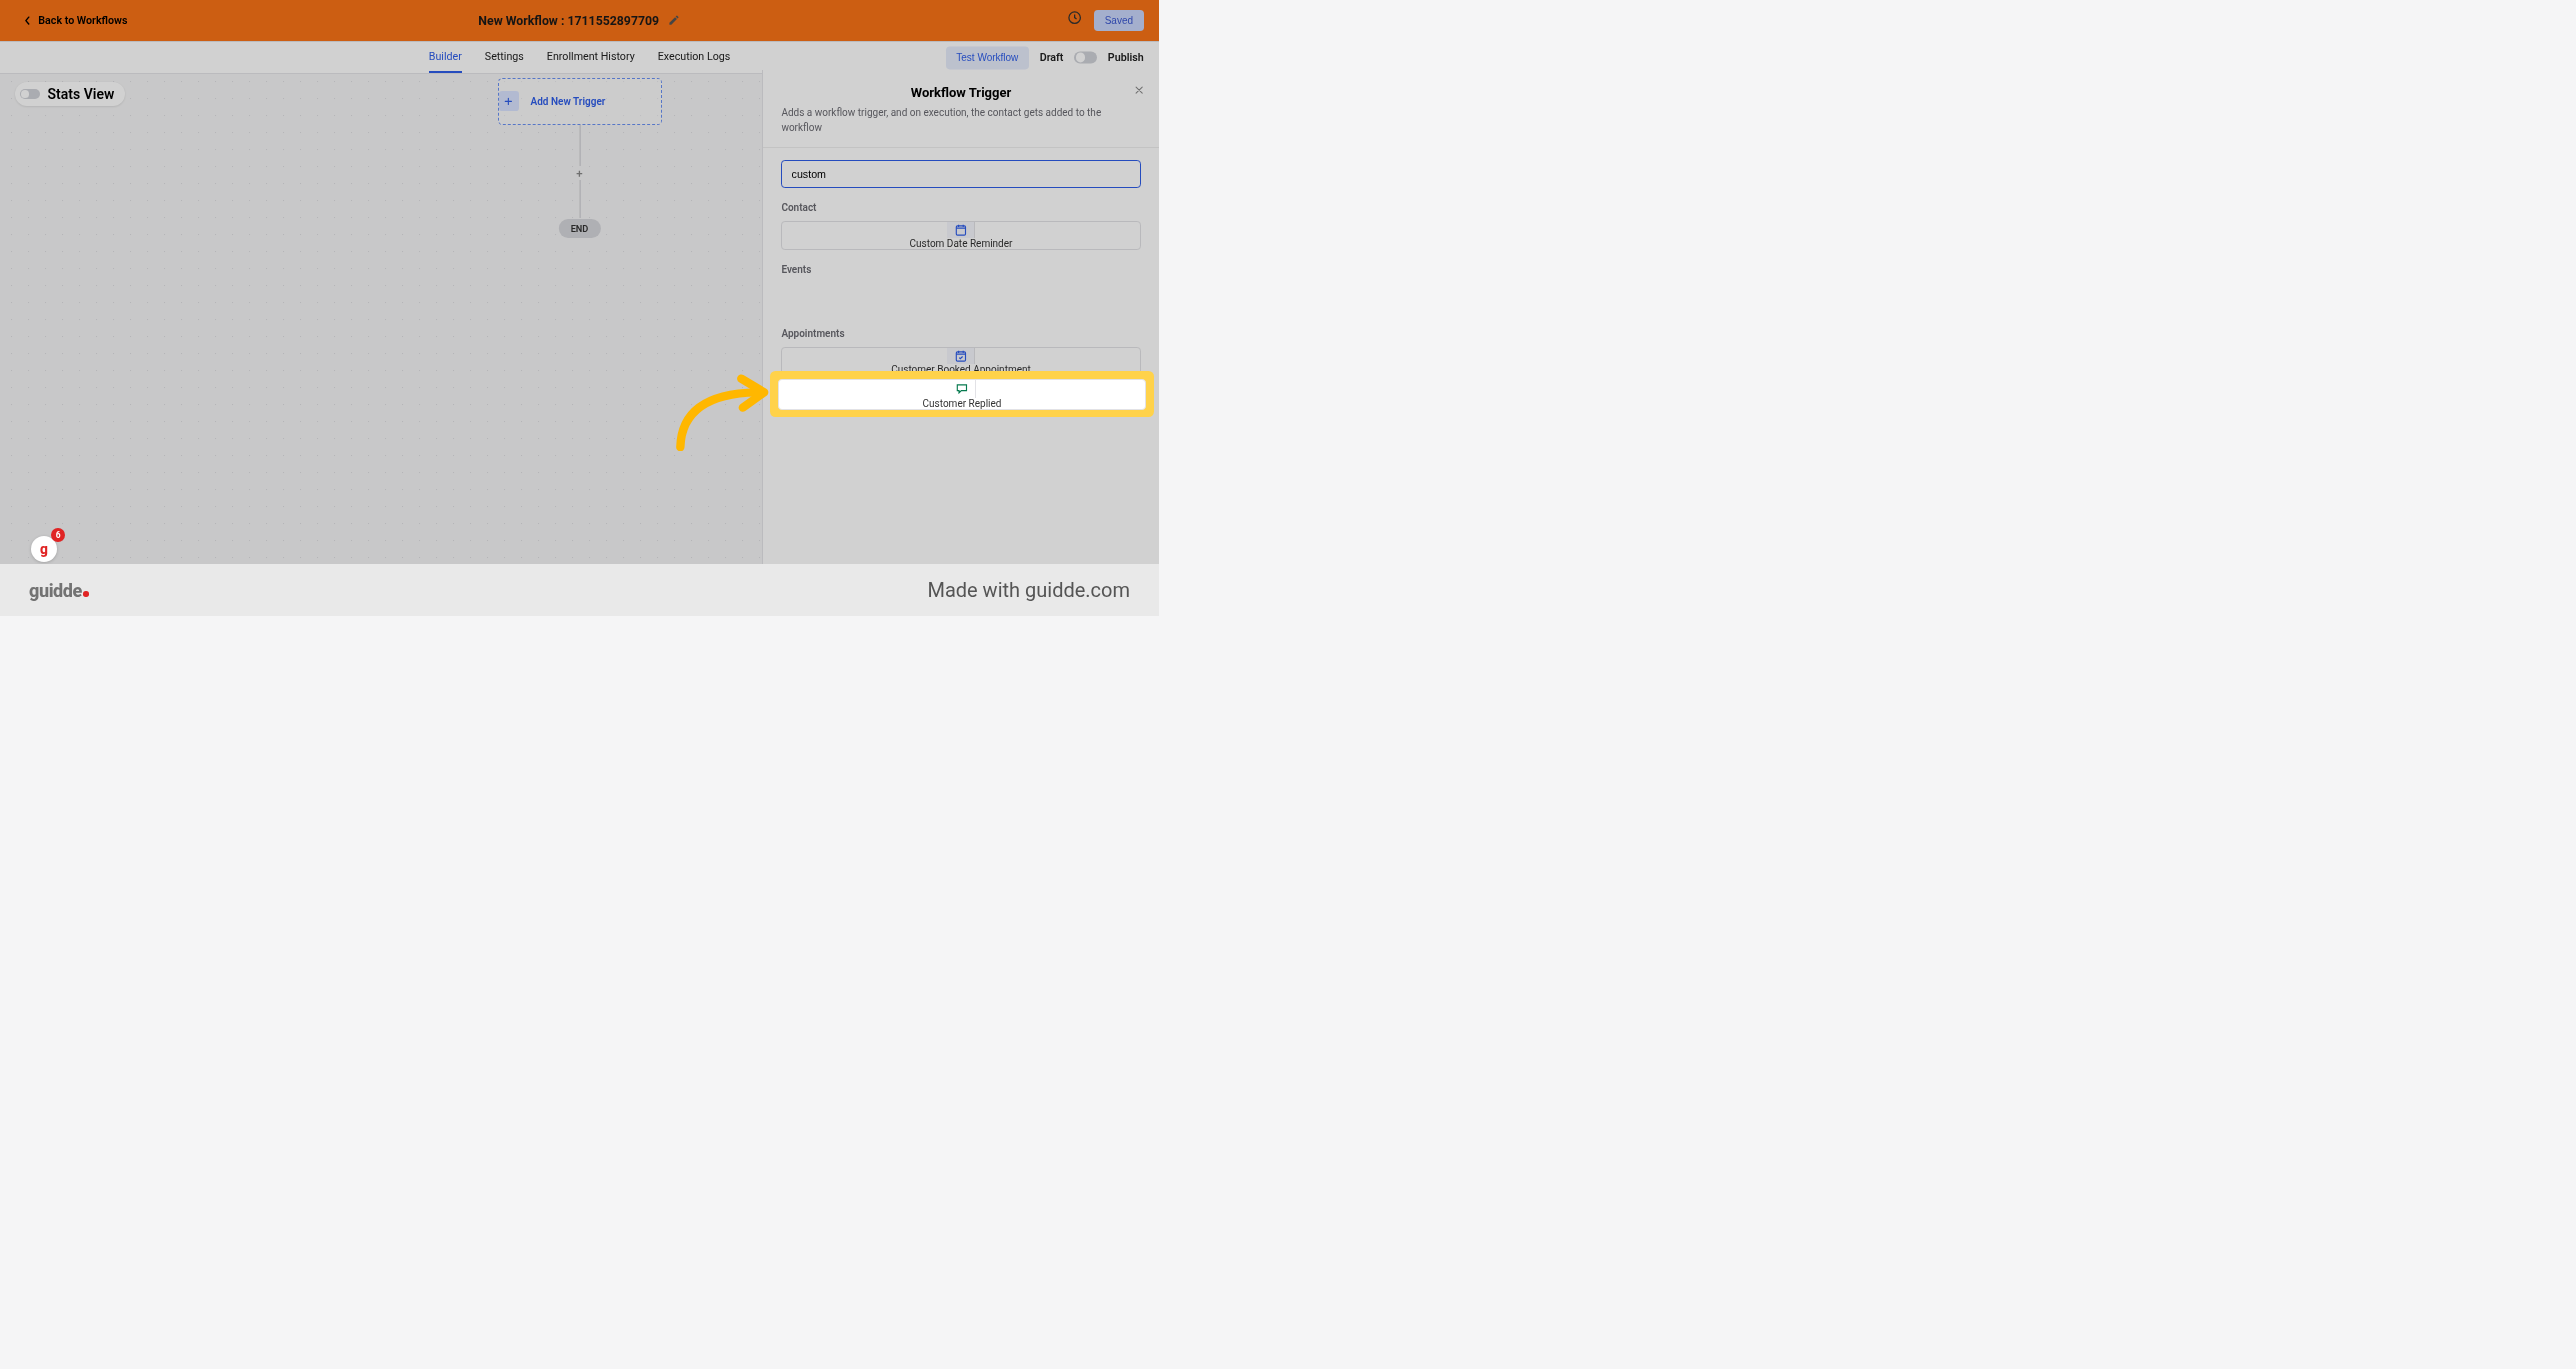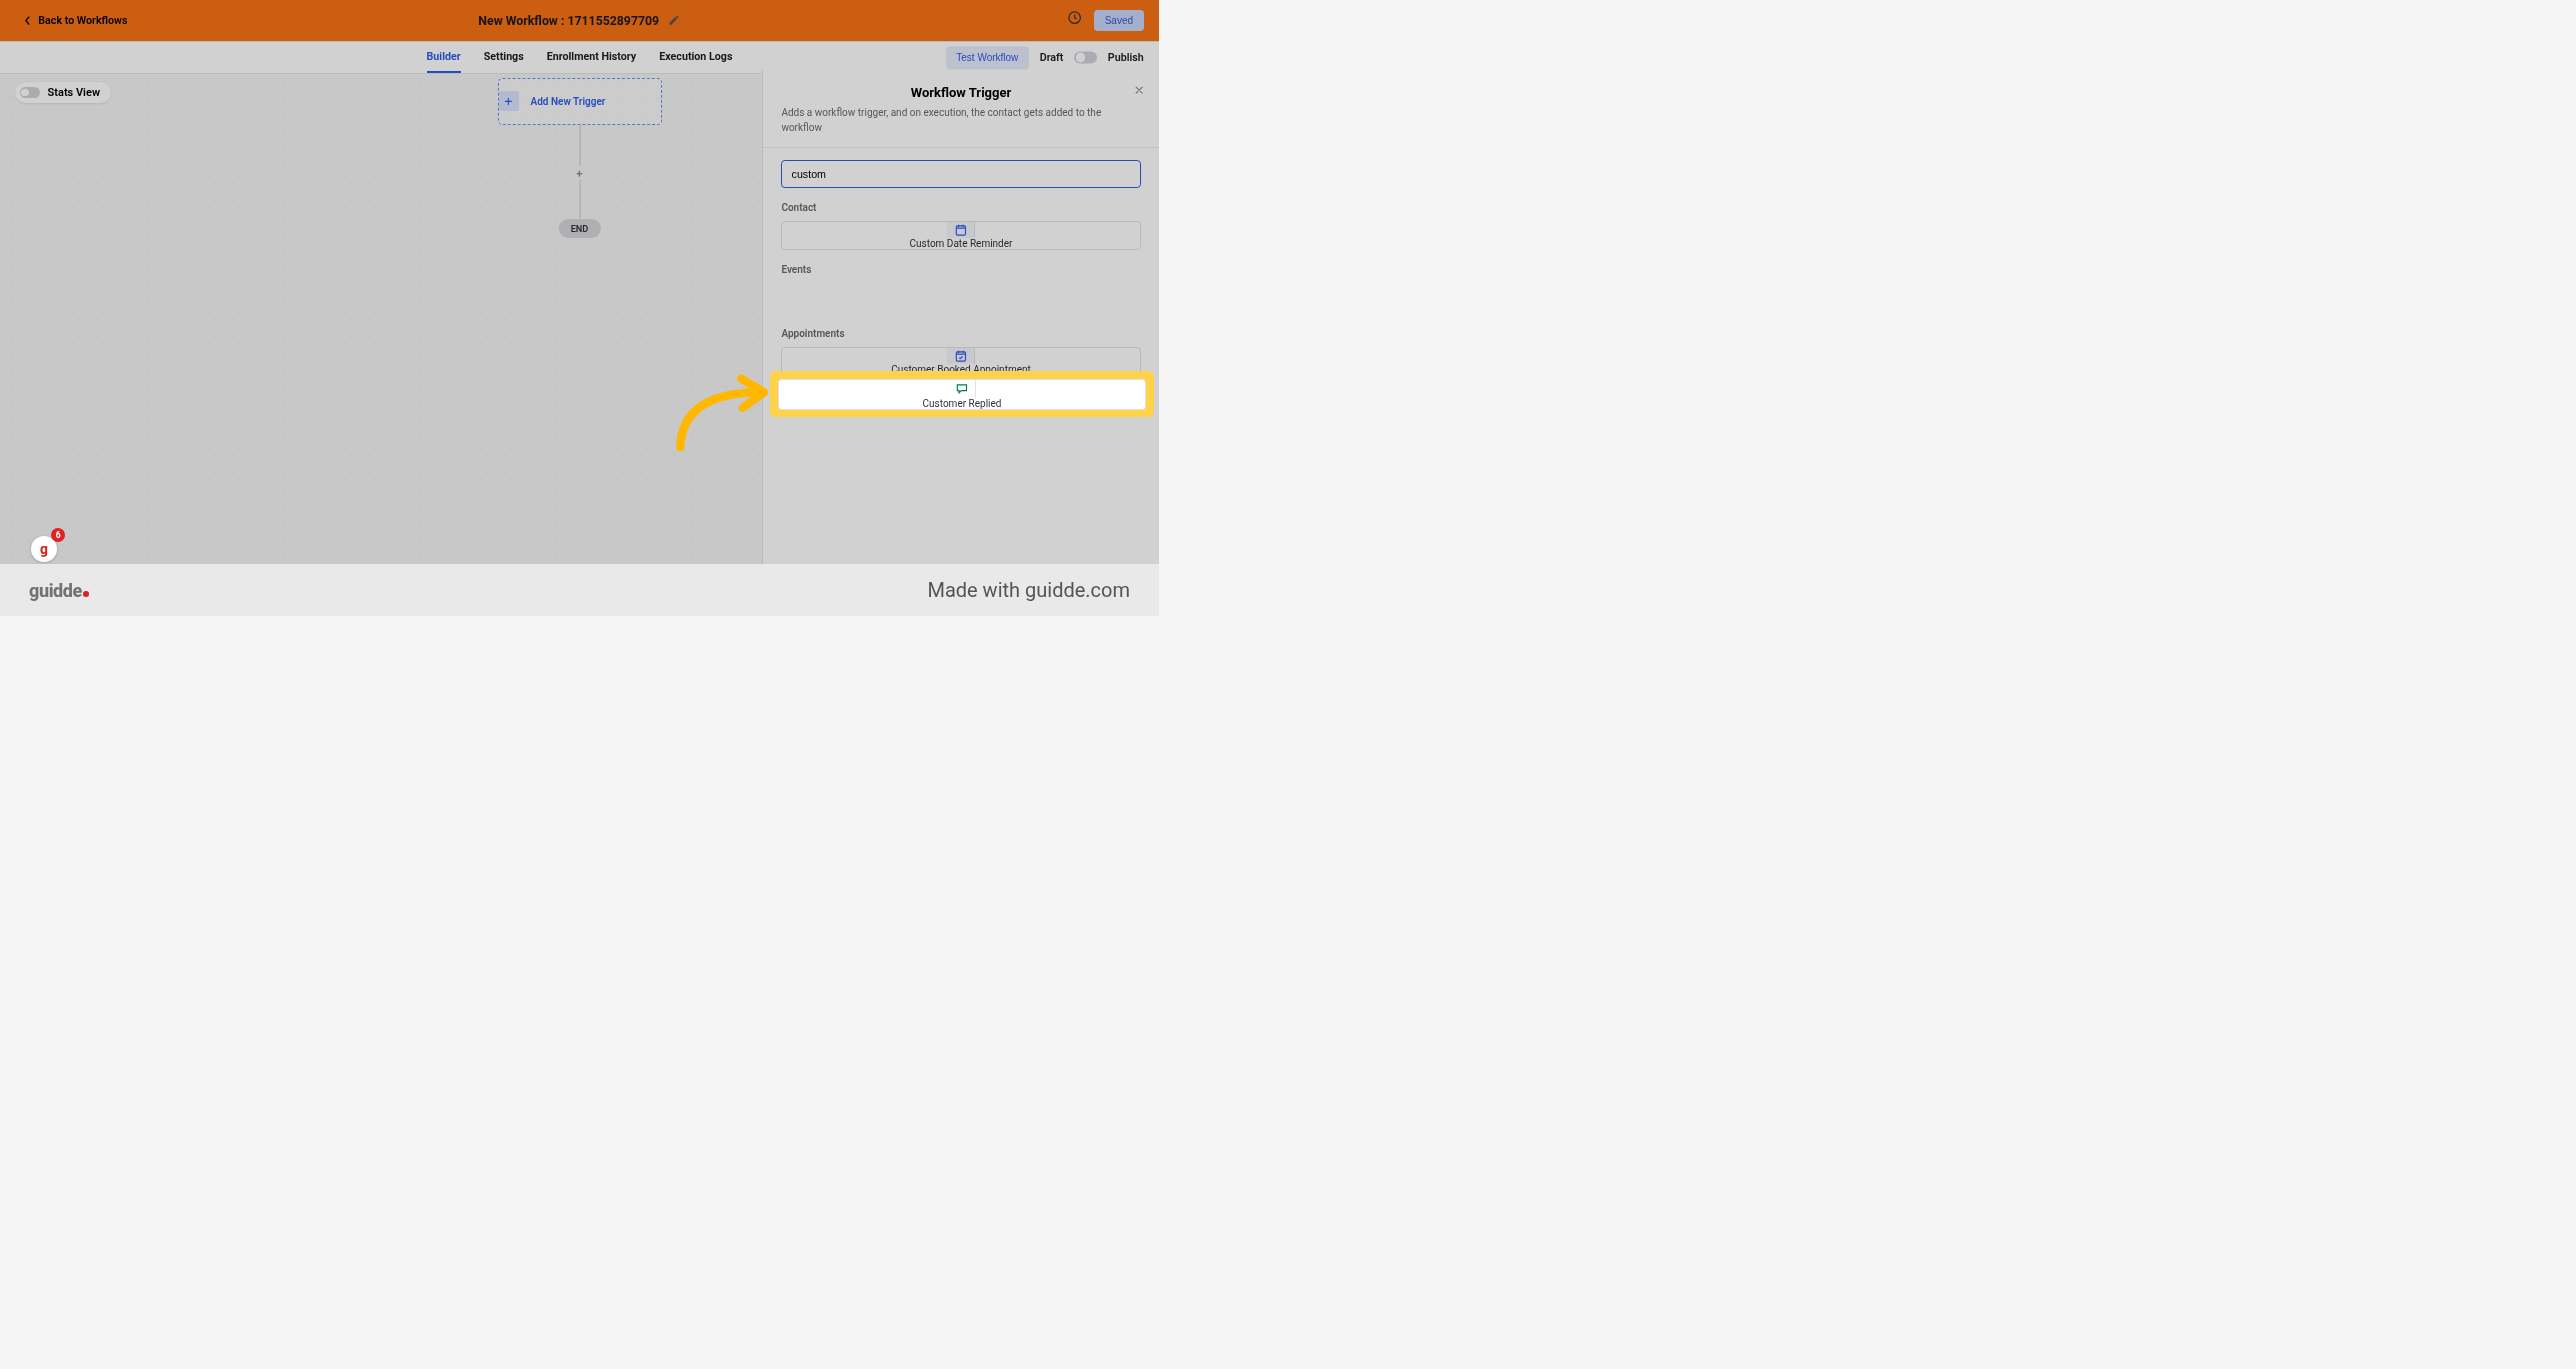--- a/index.html
+++ b/index.html
@@ -53,21 +53,21 @@
     display: flex;
     align-items: center;
     justify-content: center;
     height: 32px;
     background: #fff;
     border-bottom: 0.8px solid #e5e5e8;
     position: relative;
     z-index: 1;
   }
   .tabs { display: flex; gap: 23px; }
-  .tab { font-size: 10.7px; font-weight: 700; color: #222; padding: 7.7px 0; cursor: pointer; border-bottom: 2.3px solid transparent; }
+  .tab { font-size: 10.7px; font-weight: 400; color: #222; padding: 7.7px 0; cursor: pointer; border-bottom: 2.3px solid transparent; }
   .tab.active { color: #2e5de8; border-bottom-color: #2e5de8; }
   .tabbar-right {
     position: absolute;
     right: 15.3px; top: 50%; transform: translateY(-50%);
     display: flex; align-items: center; gap: 10.7px;
   }
   .test-btn { background: #e6ecfb; color: #2e5de8; border: none; border-radius: 3.8px; padding: 6.1px 10.7px; font-size: 10px; font-weight: 500; cursor: pointer; }
   .status-label { font-size: 10.7px; font-weight: 600; color: #222; }
   .toggle { width: 23px; height: 12.3px; background: #d0d2d8; border-radius: 7.7px; position: relative; cursor: pointer; }
   .toggle::after { content: ""; position: absolute; left: 1.5px; top: 1.5px; width: 9.2px; height: 9.2px; background: #fff; border-radius: 50%; }
@@ -83,21 +83,21 @@
     z-index: 0;
   }
   .stats-pill {
     position: absolute; top: 12.3px; left: 15.3px;
     background: #fff; border-radius: 13.8px; padding: 3.8px 10.7px 3.8px 4.6px;
     display: flex; align-items: center; gap: 7.7px;
     box-shadow: 0 0.8px 2.3px rgba(0,0,0,0.12);
   }
   .stats-toggle { width: 20px; height: 10.7px; background: #d0d2d8; border-radius: 7.7px; position: relative; }
   .stats-toggle::after { content: ""; position: absolute; left: 1.5px; top: 1.5px; width: 7.7px; height: 7.7px; background: #fff; border-radius: 50%; }
-  .stats-label { font-size: 11px; font-weight: 600; }
+  .stats-label { font-size: 14px; font-weight: 600; }
 
   .trigger-box {
     position: absolute;
     top: 7.7px; left: 50%; transform: translateX(-50%);
     border: 1.5px dashed #6a90f3; border-radius: 4.6px;
     width: 164px; height: 47px;
     display: flex; align-items: center; justify-content: flex-start;
     gap: 12px; background: rgba(255,255,255,0.4);
     cursor: pointer;
   }

